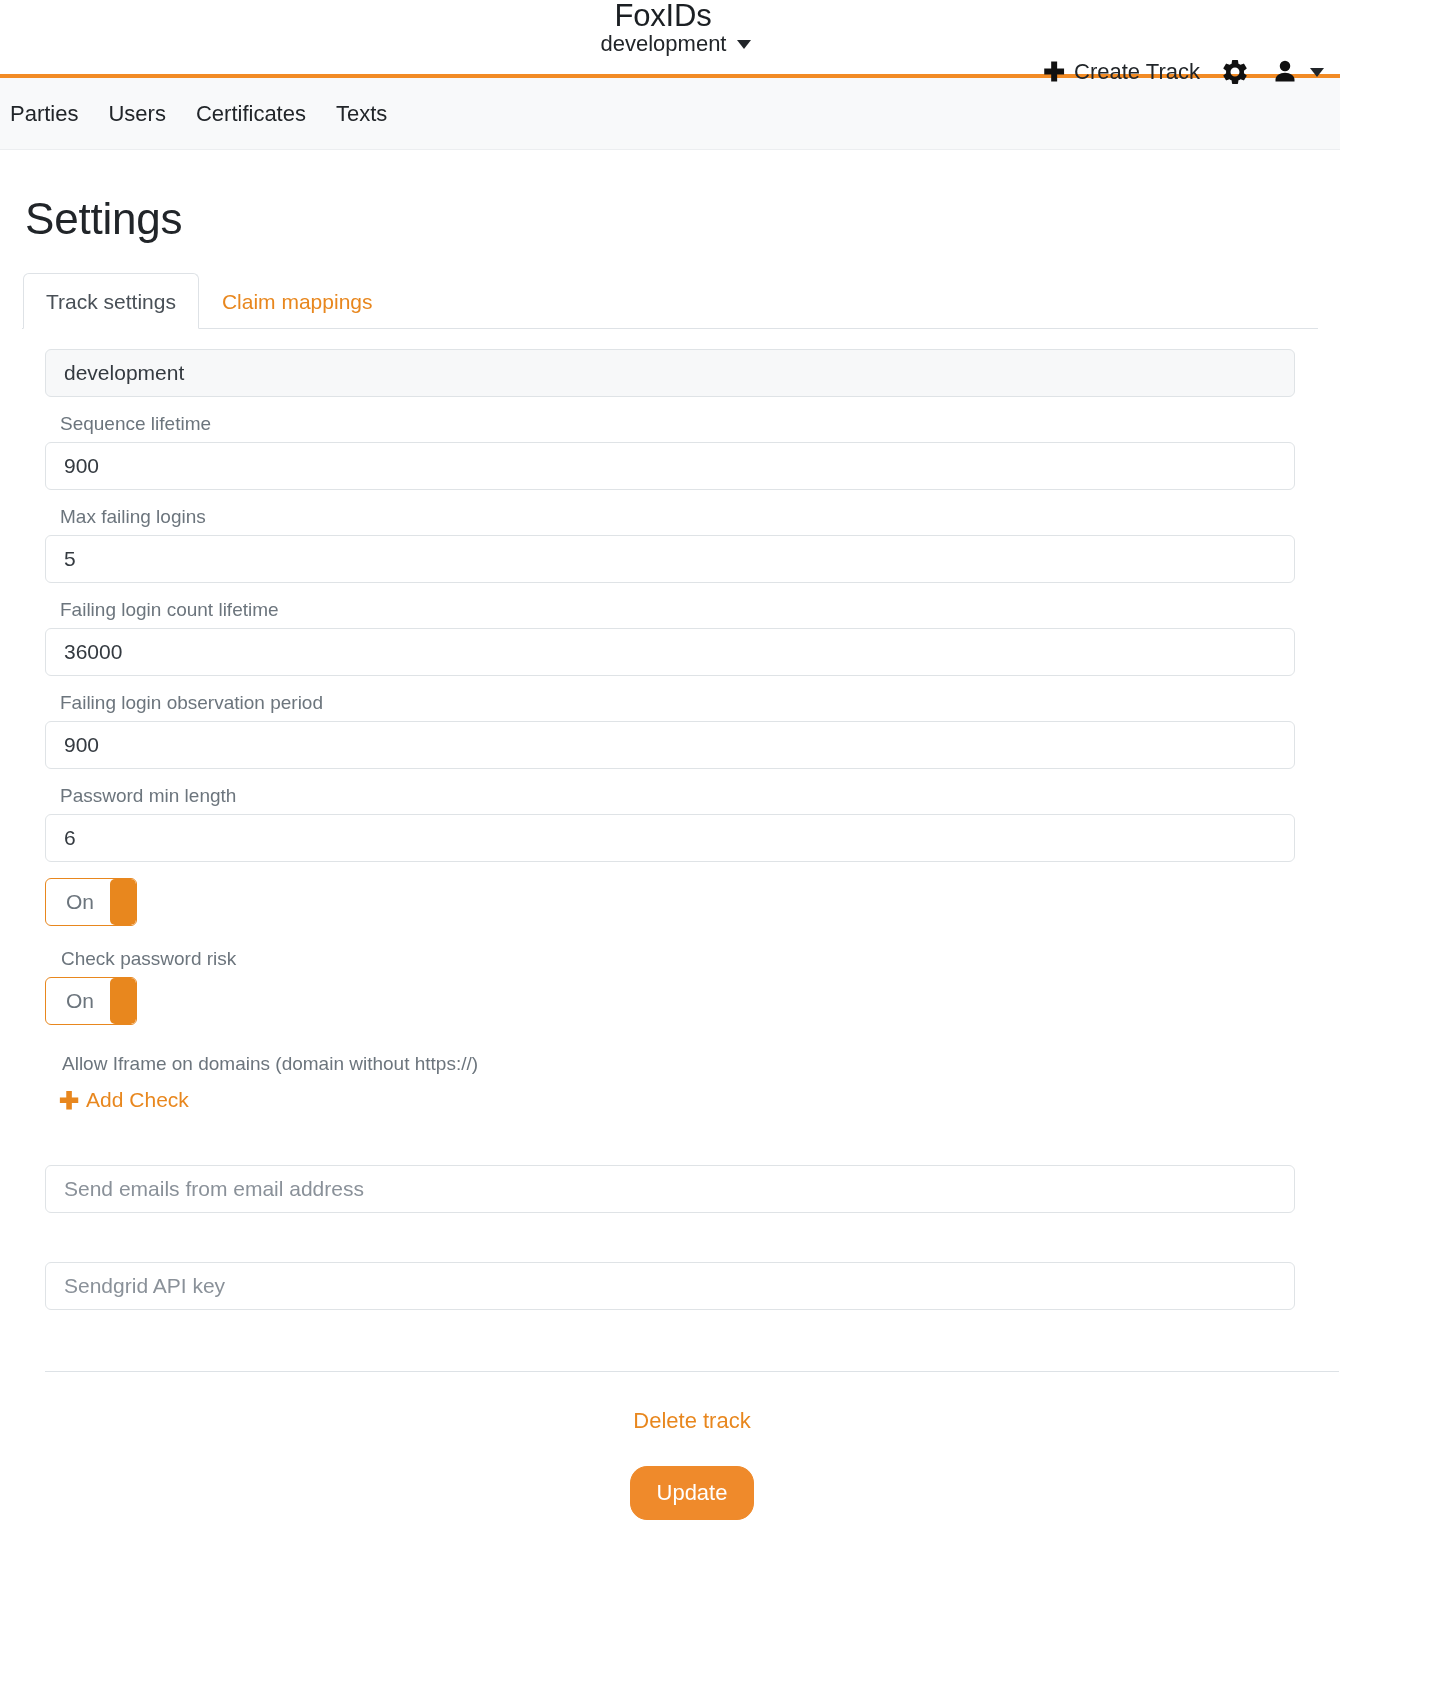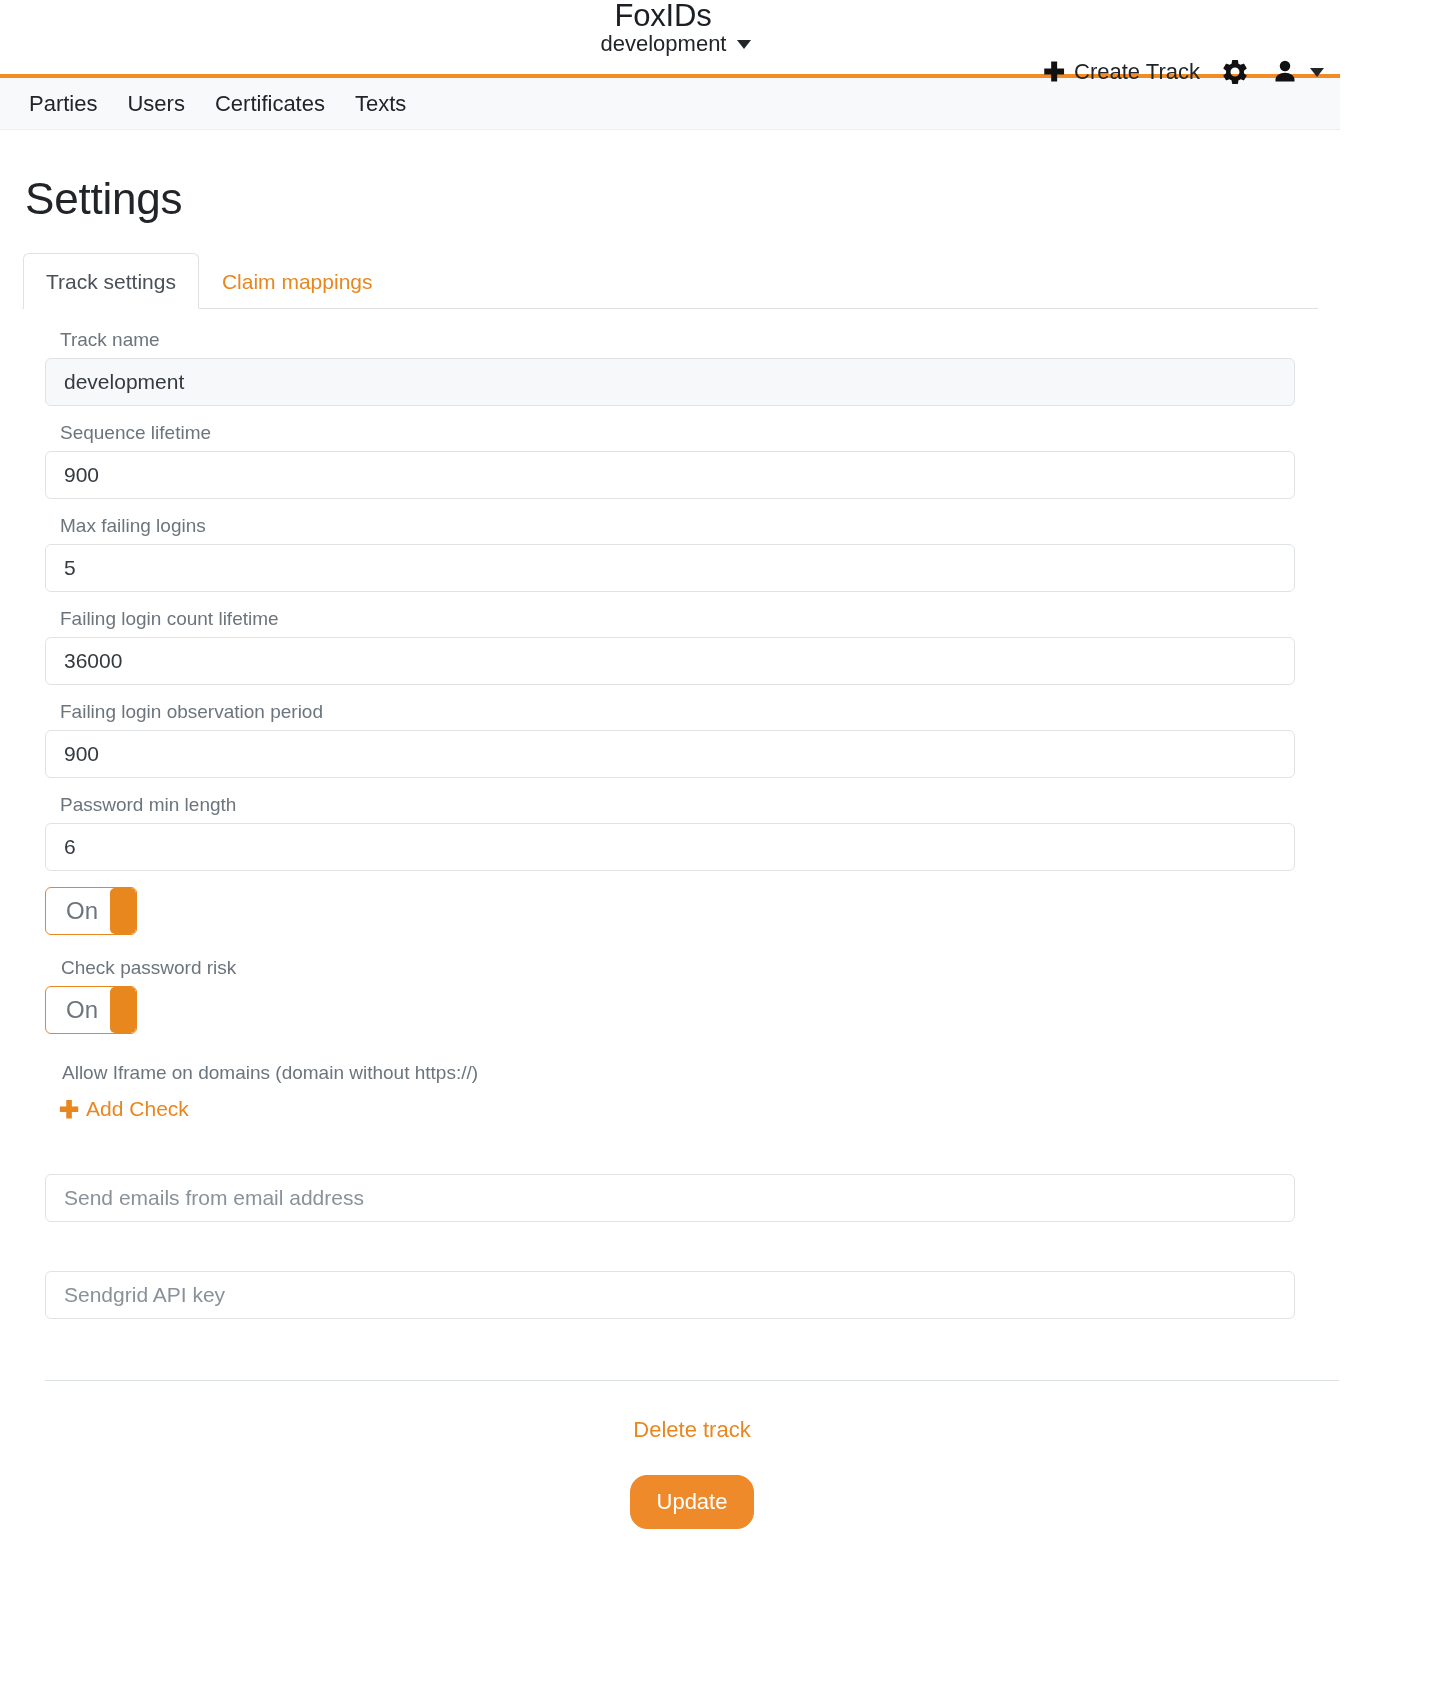--- a/index.html
+++ b/index.html
@@ -81,26 +81,26 @@
   .user-group { display:flex; align-items:center; gap: 10px; }
 
   
   .orange-rule {
     width: 1340px;
     height: 4px;
     background: #f28b25;
   }
   .navbar {
     width: 1340px;
-    height: 52px;
+    height: 72px;
     background: #f8f9fa;
     border-bottom: 1px solid #eceef0;
     display: flex;
     align-items: center;
-    padding-left: 27px;
+    padding-left: 8px;
     gap: 26px;
   }
   .nav-link {
     font-size: 22px;
     color: #212529;
     text-decoration: none;
     cursor: pointer;
     padding: 2px 2px;
   }
 
@@ -182,21 +182,21 @@
     border-radius: 6px;
     background: #ffffff;
     display: flex;
     align-items: center;
     position: relative;
     cursor: pointer;
     margin-left: 0;
     overflow: hidden;
   }
   .switch-label {
-    font-size: 24px;
+    font-size: 21px;
     color: #6c757d;
     padding-left: 20px;
   }
   .switch-knob {
     position: absolute;
     right: 0;
     top: 0;
     width: 26px;
     height: 46px;
     background: #e8871e;
@@ -310,21 +310,20 @@
   <h1 class="page-title">Settings</h1>
 
   <div class="tabs">
     <div class="tab active">Track settings</div>
     <div class="tab">Claim mappings</div>
   </div>
 
   <div class="form">
 
     <div class="field">
-      <label class="field-label">Track name</label>
       <input class="control readonly" type="text" readonly="" value="development" style="">
     </div>
 
     <div class="field">
       <label class="field-label">Sequence lifetime</label>
       <input class="control" type="text" value="900" style="">
     </div>
 
     <div class="field">
       <label class="field-label">Max failing logins</label>

